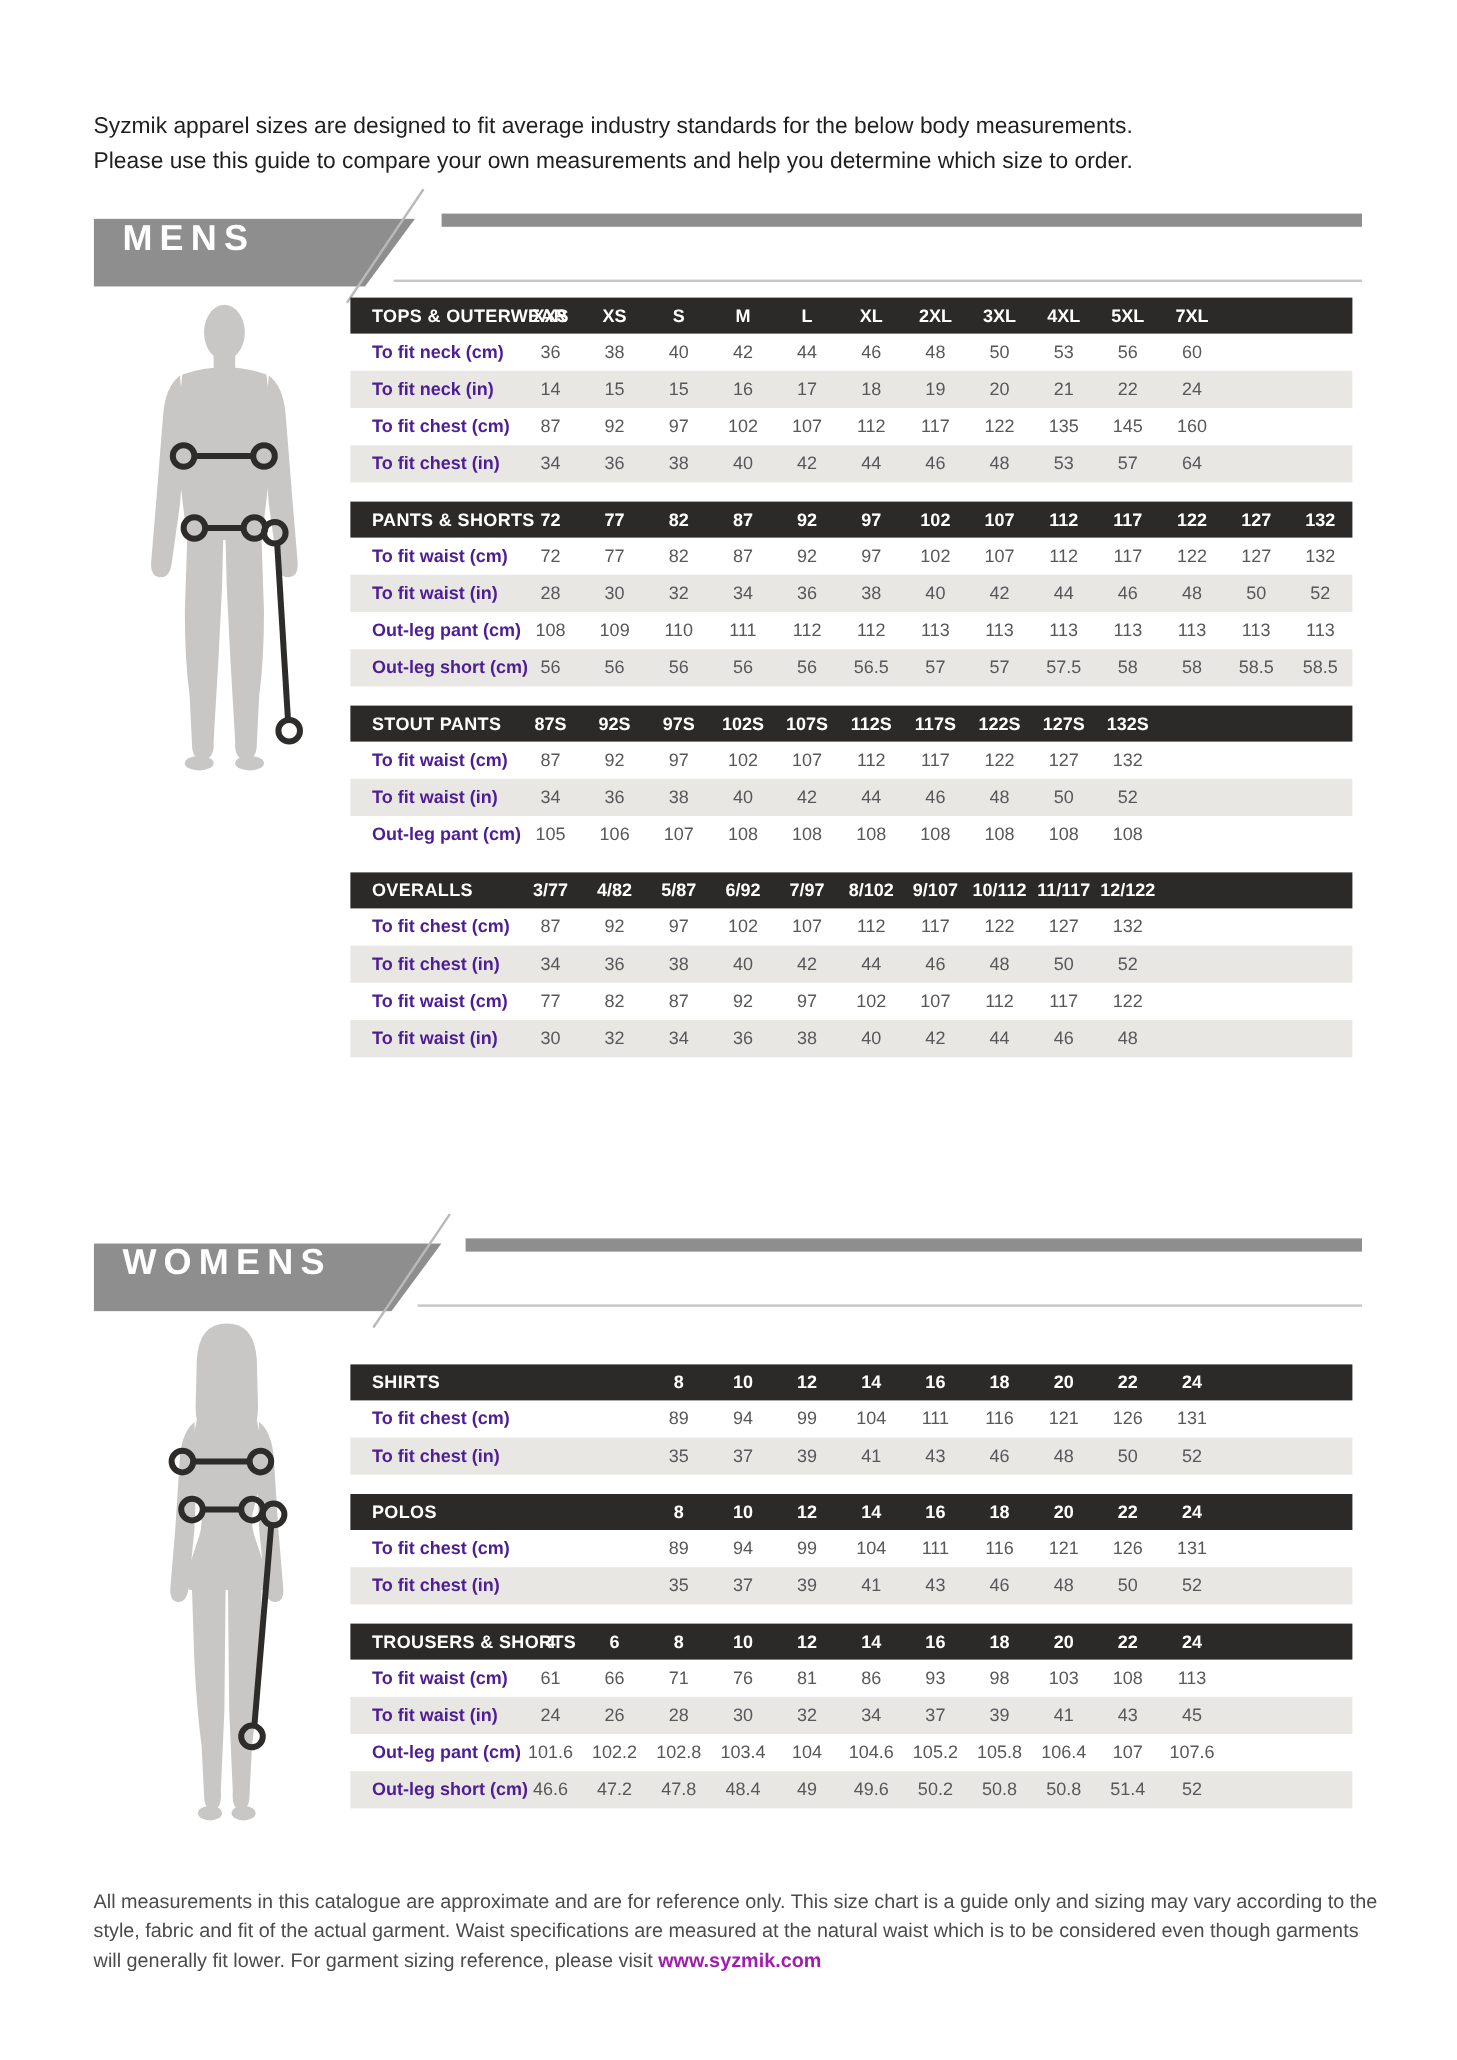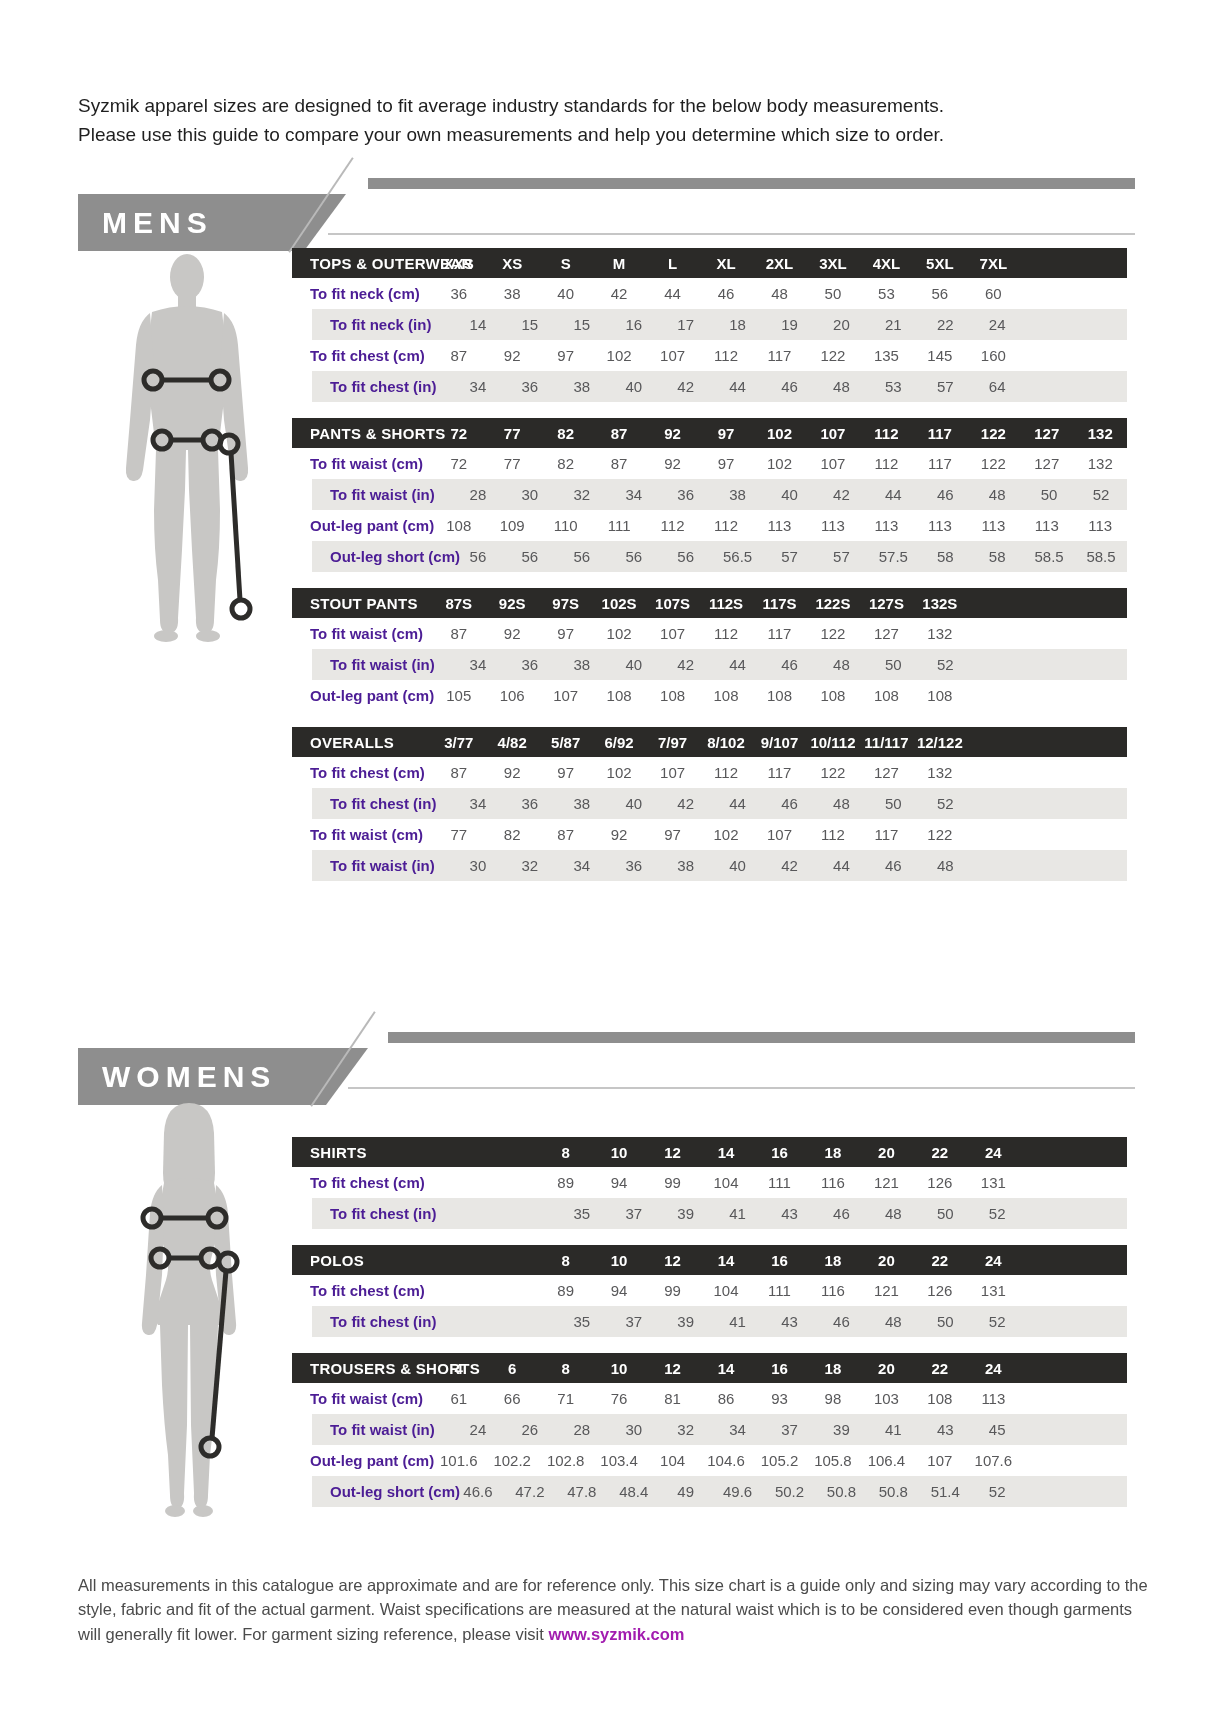--- a/index.html
+++ b/index.html
@@ -8,38 +8,38 @@
     font-family:"Liberation Sans",sans-serif;overflow:hidden;border-radius:15px;
   }
   
   .intro{position:absolute;left:78px;top:72px;width:920px;
     font-size:19px;line-height:1.55;color:#1f1f1f;}
   .footer{position:absolute;left:78px;top:1556px;width:1072px;
     font-size:16.5px;line-height:1.5;color:#4b4b4b;}
   .footer strong{color:#a21caf;}
   
   .band{position:absolute;left:78px;width:1057px;height:57px;}
-  .band-block{position:absolute;left:0;top:16px;height:57px;background:#8e8e8e;
+  .band-block{position:absolute;left:0;top:4px;height:57px;background:#8e8e8e;
     clip-path:polygon(0 0,100% 0,calc(100% - 42px) 100%,0 100%);
-    display:flex;align-items:center;padding-left:24px;box-sizing:border-box;
+    display:flex;align-items:flex-start;padding-left:24px;box-sizing:border-box;
     color:#fff;font-size:30px;font-weight:bold;letter-spacing:6px;}
   .band-bar{position:absolute;top:0;right:0;height:11px;background:#8e8e8e;}
   .band-underline{position:absolute;top:55px;right:0;height:2px;background:#c6c6c6;}
   .band-diag{position:absolute;top:-30px;width:2px;height:114px;background:#b9b9b9;
     transform:rotate(34deg);}
   
   .tables{position:absolute;left:292px;width:835px;}
   .size-table{width:835px;margin-bottom:16px;}
   .t-row{display:grid;grid-template-columns:140px repeat(13,1fr);align-items:center;height:31px;}
   .t-head{height:30px;background:#2b2a28;color:#fff;}
   .t-row .lbl{font-size:15px;font-weight:bold;color:#4c1d95;padding-left:18px;white-space:nowrap;}
   .t-head .lbl{color:#fff;letter-spacing:0.3px;}
   .t-row .c{text-align:center;font-size:15px;color:#58585a;}
   .t-head .c{font-weight:bold;color:#fff;}
-  .t-row.alt{background:#e8e7e4;margin-left:20px;}
+  .t-row.alt{background:#e8e7e4;}
   
   .figure{position:absolute;}
 </style>
 </head>
 <body>
 
 <div class="page">
 
   <p class="intro"><span>Syzmik apparel sizes are designed to fit average industry standards for the below body measurements.</span><br>
   <span>Please use this guide to compare your own measurements and help you determine which size to order.</span></p>

